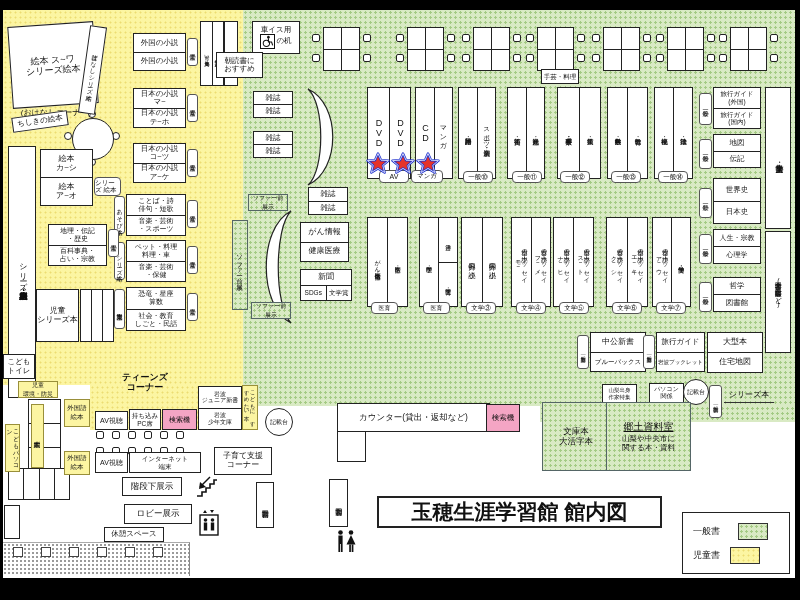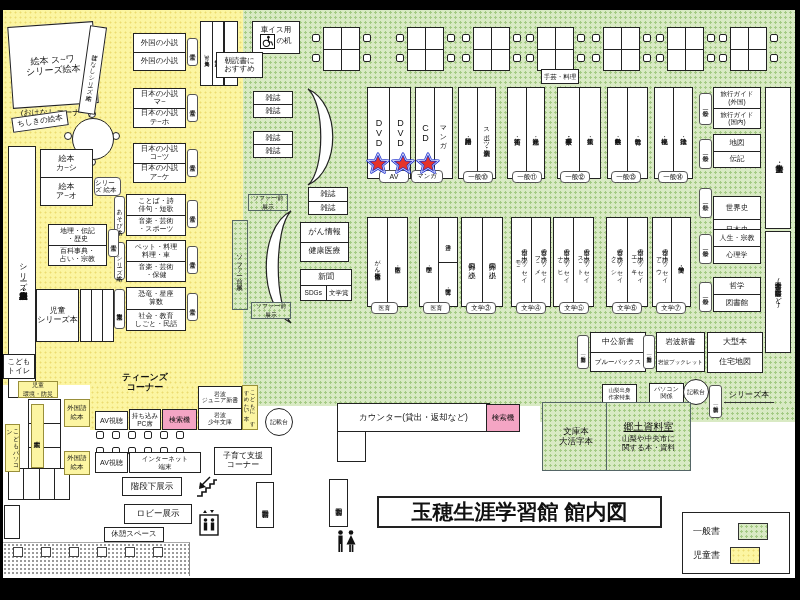--- a/index.html
+++ b/index.html
@@ -393,21 +393,21 @@
 (外国)</div>
     <div class="cell">旅行ガイド
 (国内)</div>
   </div>
   <div class="vtag" style="left:696px;top:129px;width:13px;height:30px">一般⑯</div>
   <div class="bx col f75" style="left:710px;top:124px;width:48px;height:34px">
     <div class="cell">地図</div>
     <div class="cell">伝記</div>
   </div>
   <div class="vtag" style="left:696px;top:178px;width:13px;height:30px">一般⑰</div>
-  <div class="bx col f75" style="left:710px;top:186px;width:48px;height:46px">
+  <div class="bx col f75" style="left:710px;top:168px;width:48px;height:46px">
     <div class="cell">世界史</div>
     <div class="cell">日本史</div>
   </div>
   <div class="vtag" style="left:696px;top:224px;width:13px;height:30px">一般⑱</div>
   <div class="bx col f7" style="left:710px;top:219px;width:48px;height:35px">
     <div class="cell">人生・宗教</div>
     <div class="cell">心理学</div>
   </div>
   <div class="vtag" style="left:696px;top:272px;width:13px;height:30px">一般⑲</div>
   <div class="bx col f75" style="left:710px;top:267px;width:48px;height:35px">
@@ -470,21 +470,21 @@
   </div>
   <div class="htag" style="left:653px;top:292px;width:30px;height:12px">文学⑦</div>
 
   <div class="vtag f55" style="left:574px;top:325px;width:12px;height:34px">一般新書</div>
   <div class="bx col" style="left:587px;top:322px;width:56px;height:40px">
     <div class="cell f8">中公新書</div>
     <div class="cell f65">ブルーバックス</div>
   </div>
   <div class="vtag f55" style="left:640px;top:325px;width:12px;height:34px">一般新書</div>
   <div class="bx col" style="left:653px;top:322px;width:49px;height:40px">
-    <div class="cell f75">岩波新書</div>
+    <div class="cell f75">旅行ガイド</div>
     <div class="cell f55">岩波ブックレット</div>
   </div>
   <div class="bx col f8" style="left:704px;top:322px;width:56px;height:41px">
     <div class="cell">大型本</div>
     <div class="cell">住宅地図</div>
   </div>
 
   <div class="bx f55" style="left:599px;top:374px;width:35px;height:19px">山梨出身
 作家特集</div>
   <div class="bx f6" style="left:646px;top:373px;width:35px;height:20px">パソコン

